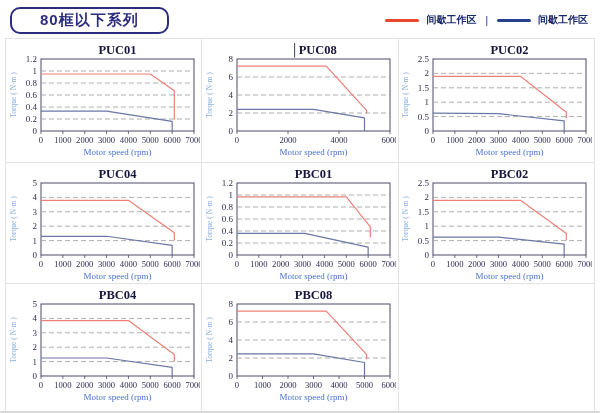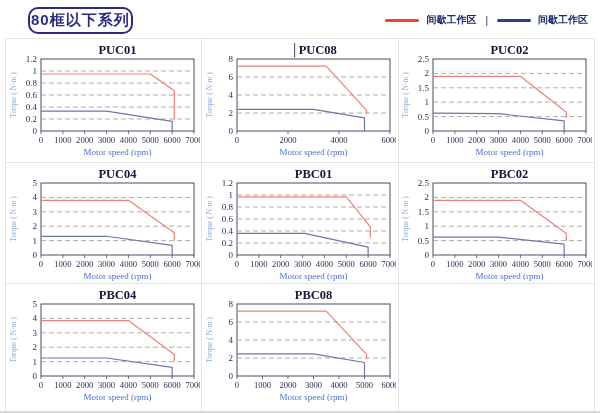--- a/index.html
+++ b/index.html
@@ -4,22 +4,22 @@
 <style>
   html,body{margin:0;padding:0;background:#fff;}
   .page{
     width:600px;height:413px;overflow:hidden;position:relative;
     background:#fff;font-family:"Liberation Sans",sans-serif;
     border-bottom:2px solid #d9d9d9;box-sizing:border-box;
   }
   
   .hdr{height:38px;position:relative;}
   .title-box{
-    position:absolute;left:28px;top:7px;display:inline-block;
-    border:2px solid #2b2c7e;border-radius:10px;padding:2px 1px;
+    position:absolute;left:10px;top:7px;display:inline-block;
+    border:2px solid #2b2c7e;border-radius:10px;padding:2px 28px;
     font-size:15px;font-weight:bold;color:#2b2c7e;letter-spacing:1px;
   }
   .legend{
     position:absolute;right:12px;top:13px;display:flex;align-items:center;gap:7px;
     font-size:10px;font-weight:bold;color:#1b2a6b;
   }
   .legend-line{display:inline-block;width:34px;height:3px;border-radius:2px;}
   .legend-sep{margin:0 2px;color:#1b2a6b;font-weight:normal;}
   
   .grid{

